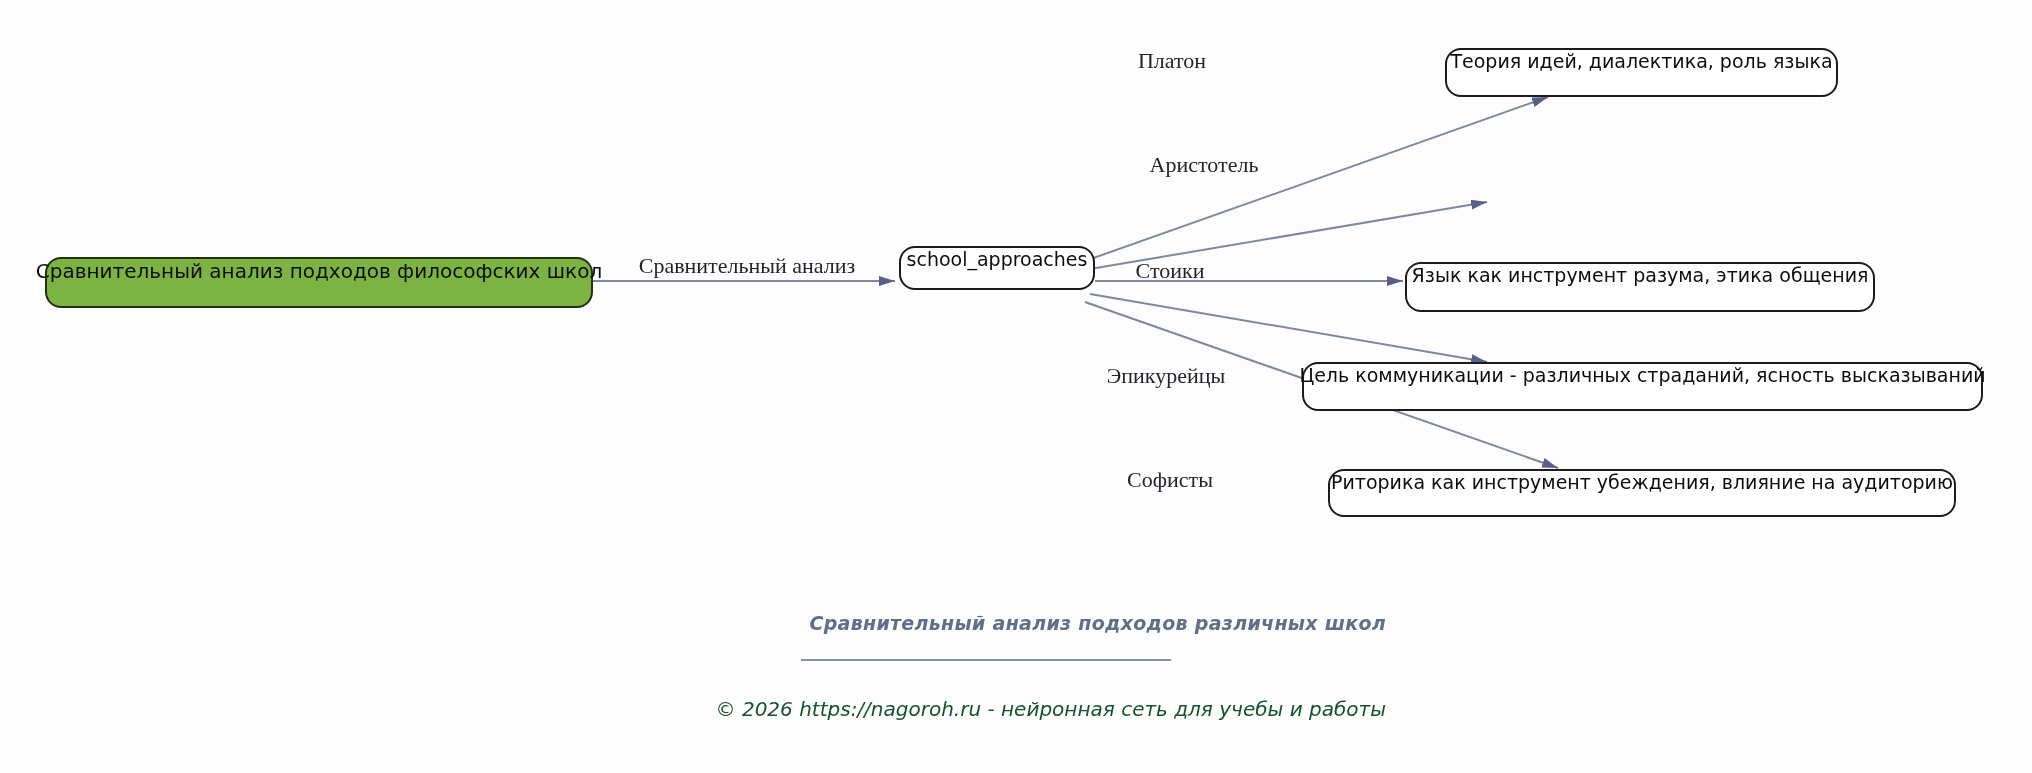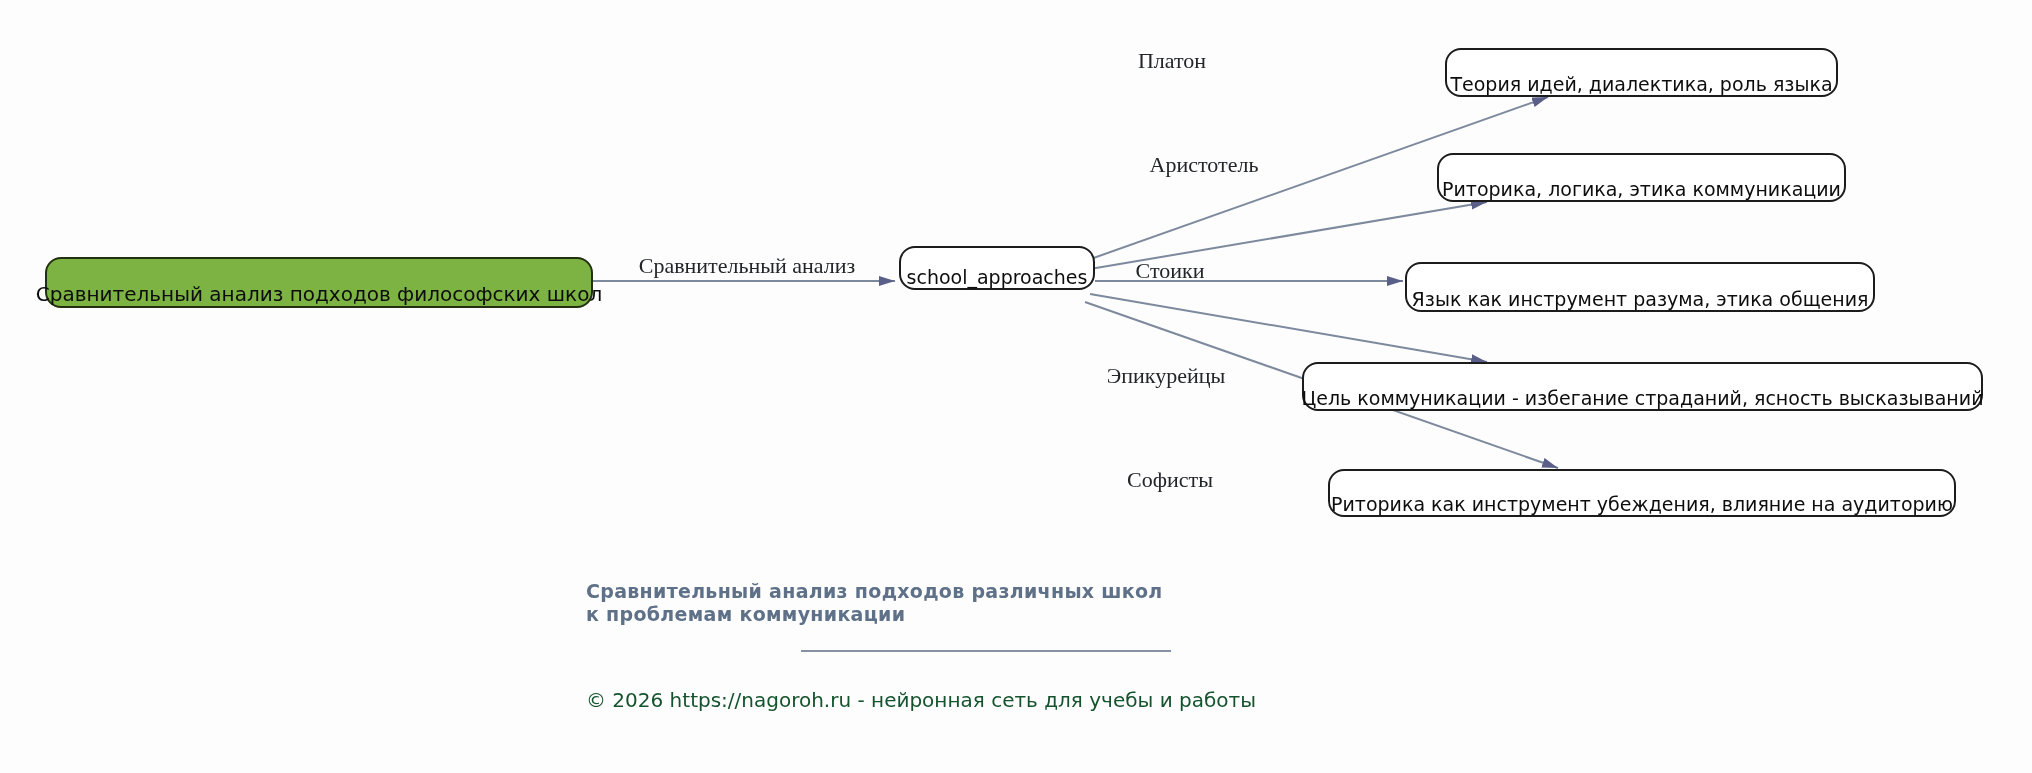--- a/index.html
+++ b/index.html
@@ -16,21 +16,21 @@
     font-family: "DejaVu Sans", sans-serif;
   }
   svg.edges {
     position: absolute;
     left: 0; top: 0;
     width: 2032px; height: 773px;
   }
   .node-box {
     position: absolute;
     display: flex;
-    align-items: flex-end;
+    align-items: flex-start;
     justify-content: center;
     white-space: nowrap;
     border: 2px solid #1c1c1c;
     border-radius: 16px;
     background: #ffffff;
     font-size: 19px;
     color: #0d0d0d;
     box-sizing: border-box;
   }
   .root-box {
@@ -42,23 +42,24 @@
     position: absolute;
     transform: translate(-50%, -50%);
     font-family: "Liberation Serif", "DejaVu Serif", serif;
     font-size: 22px;
     color: #22252a;
     white-space: nowrap;
   }
   .footer-block {
     position: absolute;
     left: 586px;
-    top: 580px;
+    top: 612px;
     width: 800px;
-    text-align: left;
+    text-align: right;
+    font-style: italic;
   }
   .caption {
     font-size: 19px;
     font-weight: bold;
     color: #5e7188;
     line-height: 23px;
     letter-spacing: 0.3px;
   }
   .divider {
     width: 370px;
@@ -105,35 +106,31 @@
 
   <div class="edge-label" style="left:1172px; top:61px;text-align:center;">Платон</div>
   <div class="edge-label" style="left:1172px; top:165px;margin-left:32px;">Аристотель</div>
   <div class="edge-label" style="left:1170px; top:271px;">Стоики</div>
   <div class="edge-label" style="left:1166px; top:376px;">Эпикурейцы</div>
   <div class="edge-label" style="left:1170px; top:480px;">Софисты</div>
 
   <div class="node-box" style="left:1445px; top:48px; width:393px; height:49px;">
     <span>Теория идей, диалектика, роль языка</span>
   </div>
-  <div class="node-box" style="left:1437px; top:153px; width:409px; height:49px;">
-    <span>Риторика, логика, этика коммуникации</span>
-  </div>
   <div class="node-box" style="left:1405px; top:262px; width:470px; height:50px;">
     <span>Язык как инструмент разума, этика общения</span>
   </div>
   <div class="node-box" style="left:1302px; top:362px; width:681px; height:49px;">
-    <span>Цель коммуникации - избегание страданий, ясность высказываний</span>
+    <span>Цель коммуникации - различных страданий, ясность высказываний</span>
   </div>
   <div class="node-box" style="left:1328px; top:469px; width:628px; height:48px;">
     <span>Риторика как инструмент убеждения, влияние на аудиторию</span>
   </div>
 
   <div class="footer-block">
     <div class="caption">
       <div>Сравнительный анализ подходов различных школ</div>
-      <div>к проблемам коммуникации</div>
     </div>
     <div class="divider"></div>
     <div class="copyright">© 2026 https://nagoroh.ru - нейронная сеть для учебы и работы</div>
   </div>
 
 </div>
 
 </body></html>

